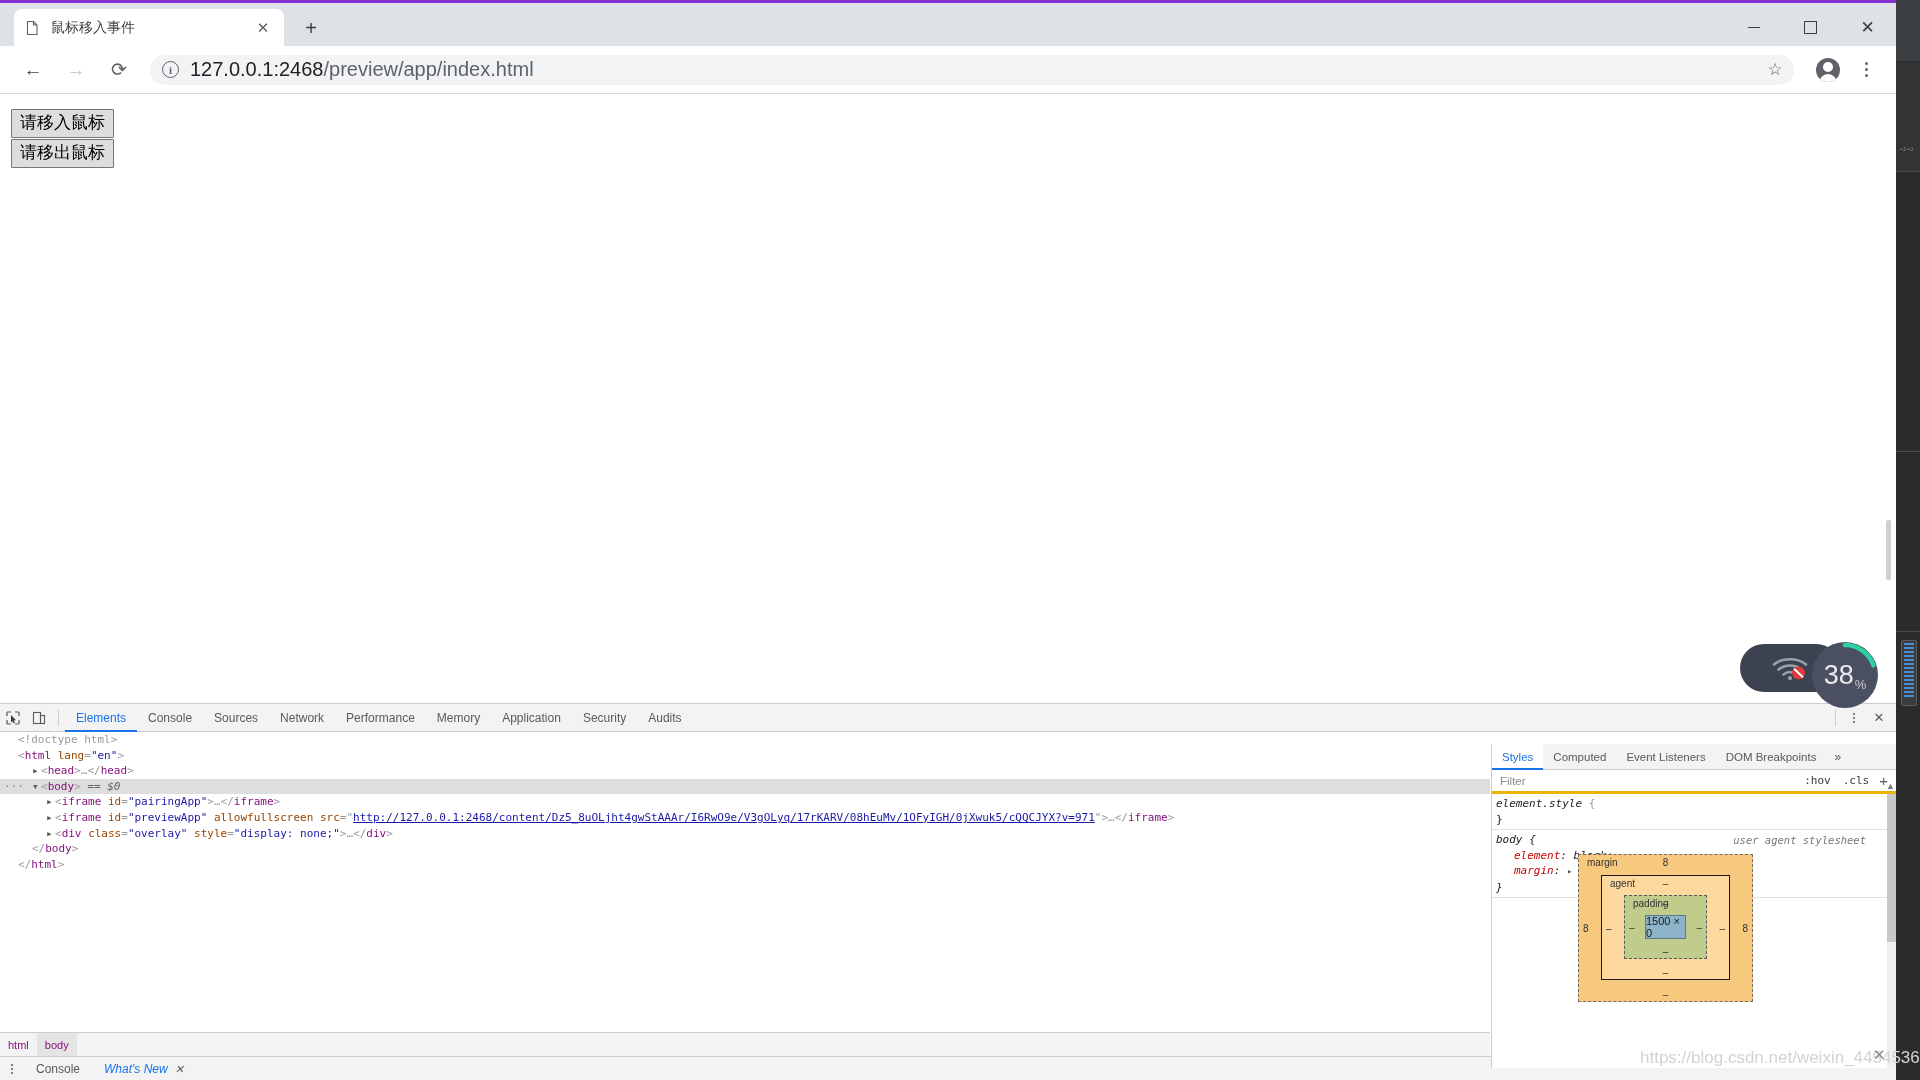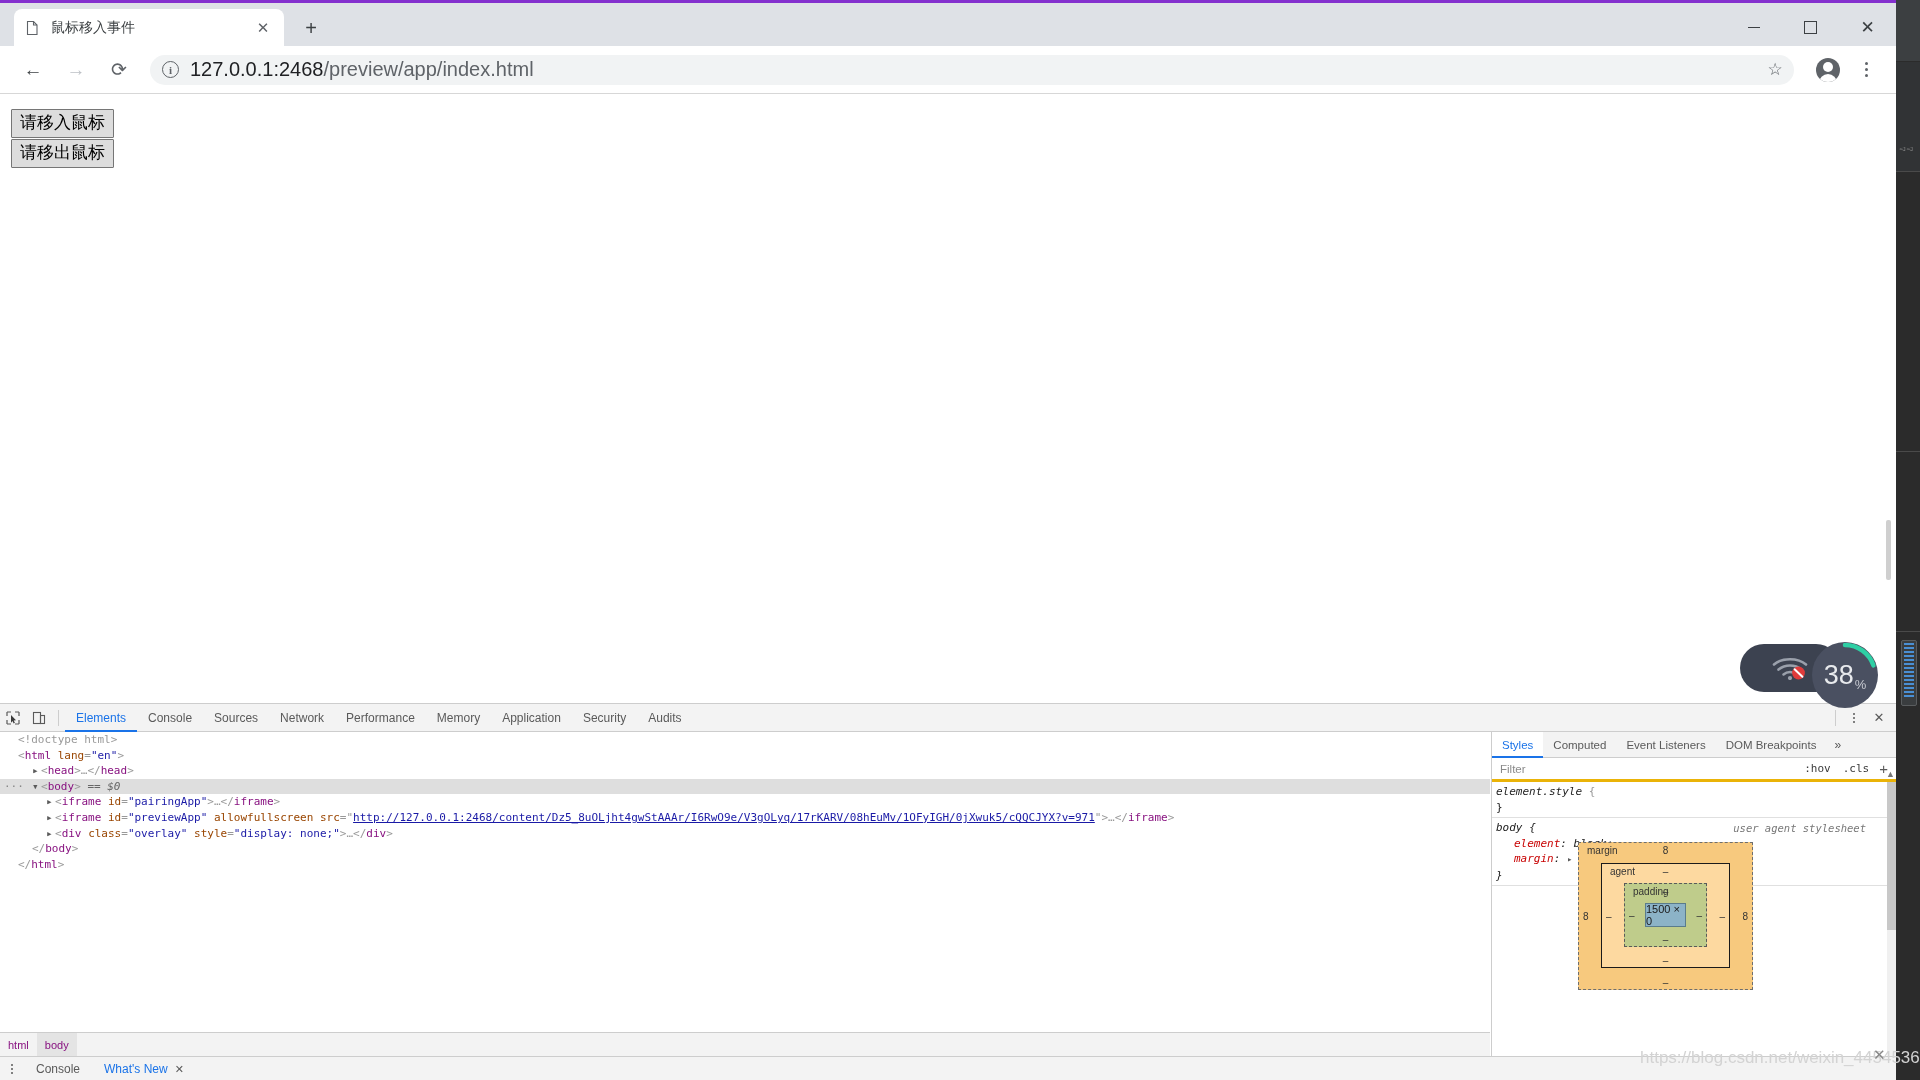--- a/index.html
+++ b/index.html
@@ -190,26 +190,26 @@
   .crumb.cur { color:#881280; background:transparent; }
 
   
   .drawer {
     position:absolute; left:0; top:352px; width:1896px; height:25px;
     background:#f3f3f3; border-top:1px solid #cdcdcd; display:flex; align-items:center;
   }
   .dr-kebab { width:24px; height:25px; display:flex; flex-direction:column; align-items:center; justify-content:center; gap:2px;}
   .dr-kebab i { width:2px; height:2px; background:#5a5a5a; border-radius:50%; display:block;}
   .dr-tab { height:25px; padding:0 12px; display:flex; align-items:center; font-size:12px; color:#5a5a5a;}
-  .dr-tab.active { color:#1a73e8; box-shadow: inset 0 -2px 0 #1a73e8; }
+  .dr-tab.active { color:#1a73e8; box-shadow: inset 0 -2px 0 #1a73e8; font-style: italic; }
   .dr-tab .x { margin-left:7px; font-size:11px; color:#5a5a5a;}
 
   
   .styles-pane {
-    position:absolute; left:1491px; top:28px; width:405px; height:324px;
+    position:absolute; left:1491px; top:40px; width:405px; height:324px;
     background:#ffffff; border-left:1px solid #cdcdcd;
   }
   .sp-tabs { height:26px; display:flex; align-items:center; border-bottom:1px solid #cdcdcd; background:#f3f3f3;}
   .sp-tab { height:26px; padding:0 10px; display:flex; align-items:center; font-size:11.5px; color:#5a5a5a;}
   .sp-tab.active { color:#1a73e8; box-shadow: inset 0 -2px 0 #1a73e8; background:#fff;}
   .sp-more { padding:0 8px; font-size:12px; color:#5a5a5a; }
   .sp-filterbar { height:24px; display:flex; align-items:center; border-bottom:3px solid #eab308; background:#fff; }
   .sp-filter { flex:1 1 auto; font-size:11.5px; color:#8a8a8a; padding-left:8px; }
   .sp-hov, .sp-cls { font-size:11px; color:#3a3a3a; padding:0 6px; font-family:"DejaVu Sans Mono", monospace;}
   .sp-plus { font-size:15px; color:#5a5a5a; padding:0 8px 0 4px; position:relative;}

